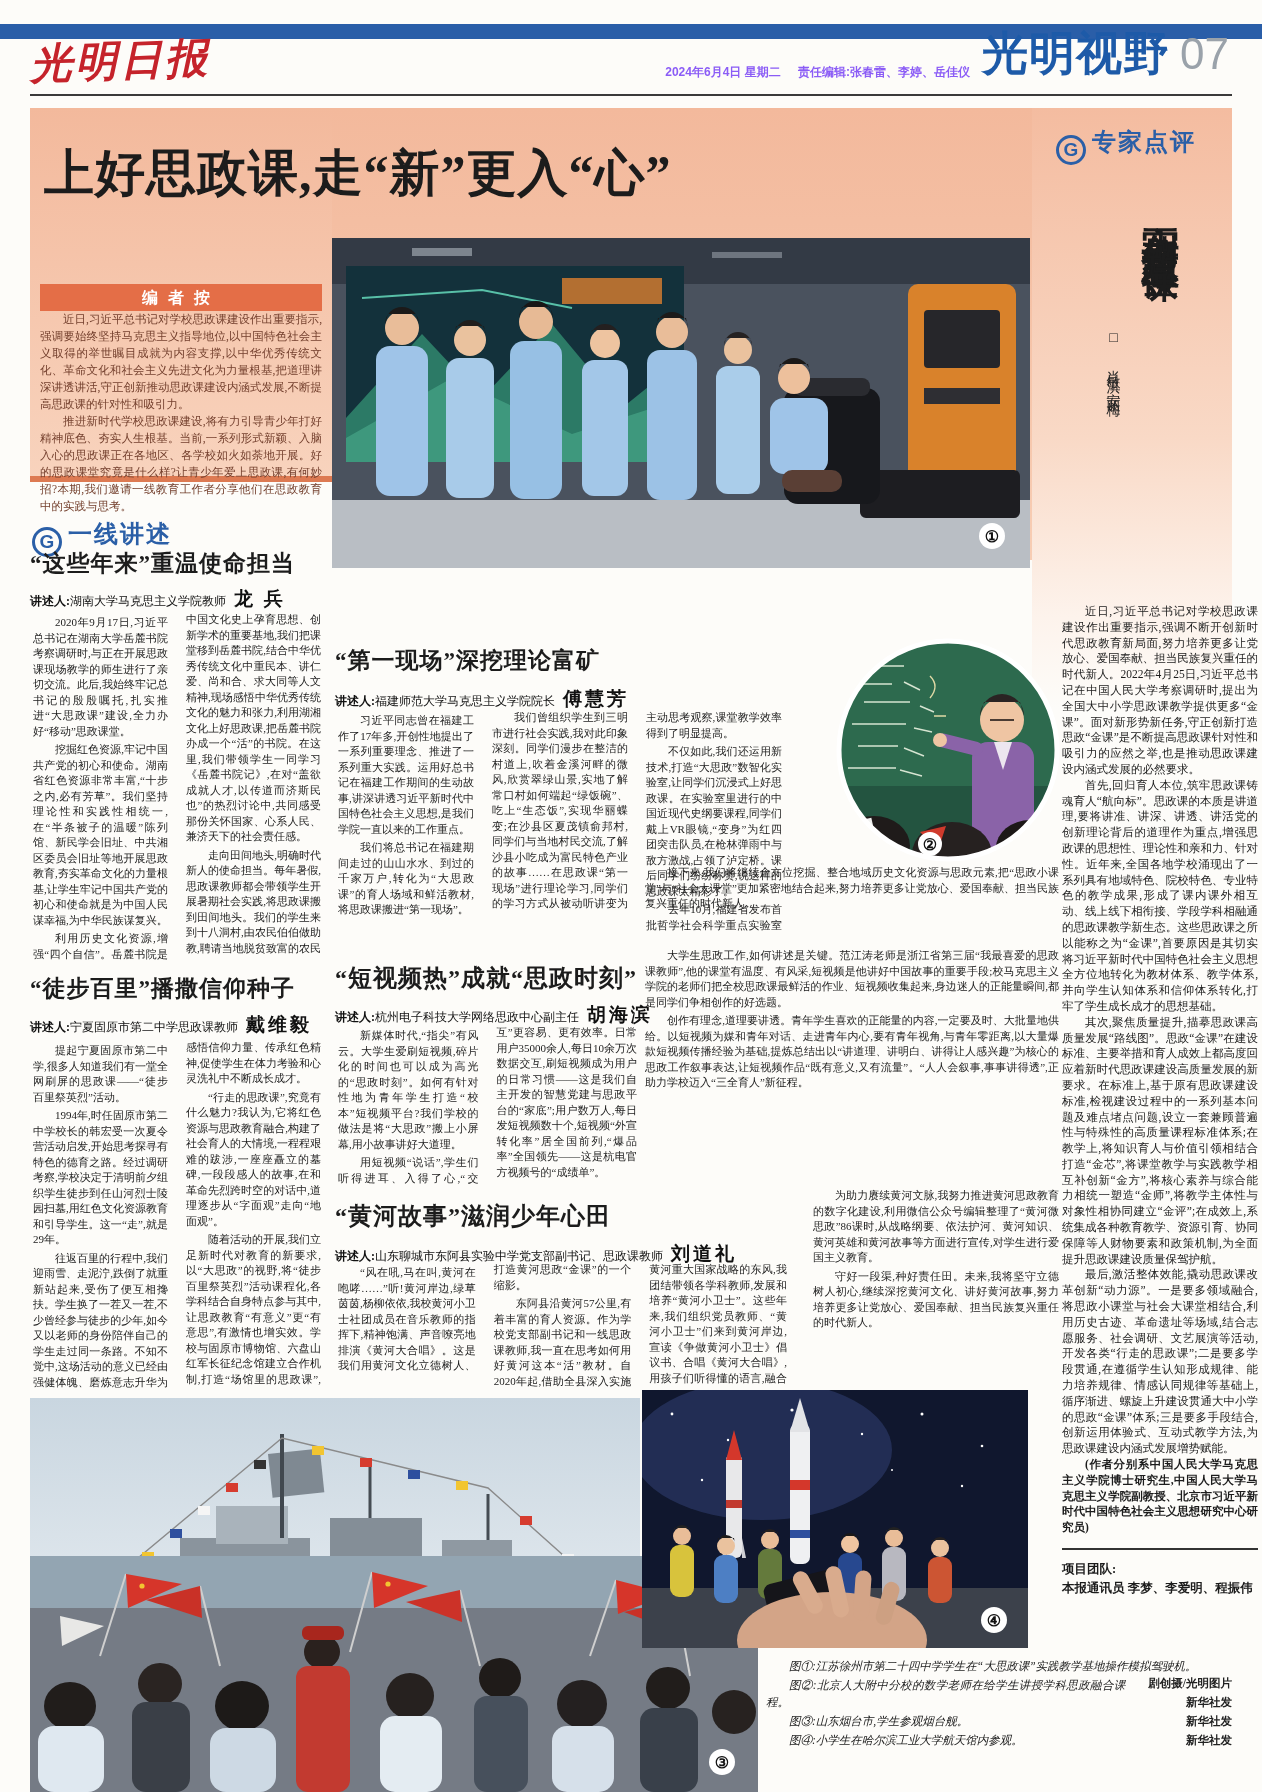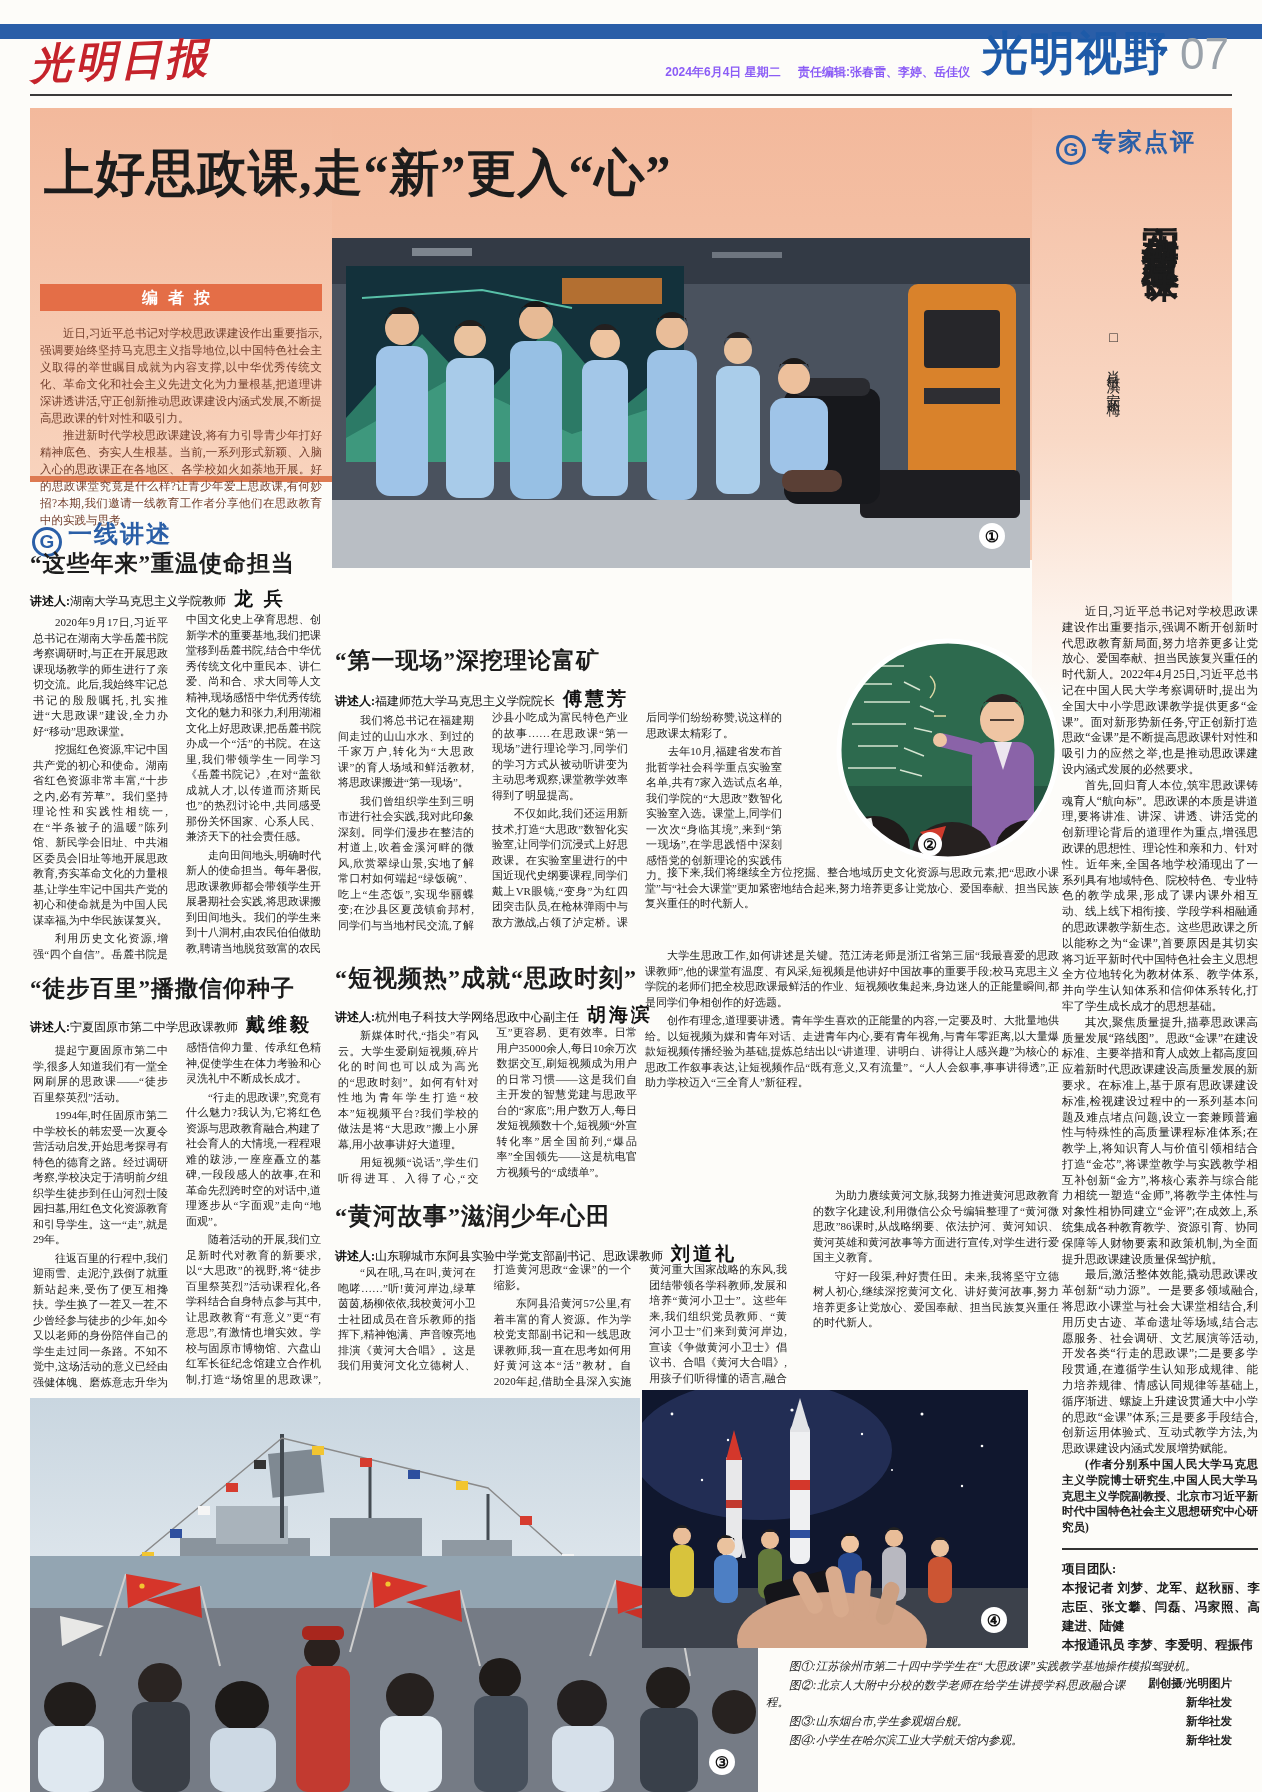--- a/index.html
+++ b/index.html
@@ -23,21 +23,21 @@
         background:linear-gradient(180deg,#f3b99c 0%,#f8d3bd 100%);border-bottom:6px solid #dd7a52;}
   #pink-mid{left:332px;top:108px;width:700px;height:452px;
         background:linear-gradient(180deg,#f3b99c 0%,#f7cdb4 100%);}
   #pink-right{left:1032px;top:108px;width:200px;height:600px;
         background:linear-gradient(180deg,#f4bca0 0%,#f9d9c6 55%,#fdf3ec 85%,#fdfcf9 100%);}
   
   #hl{left:44px;top:146px;width:920px;font-size:50px;font-weight:800;letter-spacing:1px;line-height:1.1;}
   #ednote{left:40px;top:284px;width:282px;}
   #ednote .bar{height:27px;background:#e46e47;color:#fff;font-size:16px;font-weight:700;
         letter-spacing:10px;text-align:center;line-height:27px;}
-  #ednote .body{margin-top:14px;font-size:11.5px;line-height:17px;color:#74402e;text-align:justify;}
+  #ednote .body{margin-top:0;font-size:11.5px;line-height:17px;color:#74402e;text-align:justify;}
   #ednote p{margin:0;text-indent:2em;}
   
   .gmark{display:inline-block;width:24px;height:24px;border:3px solid #2b5fa7;border-radius:50%;
         color:#2b5fa7;font-weight:800;font-size:19px;line-height:24px;text-align:center;
         font-family:"Liberation Sans",sans-serif;background:#fff0;}
   .gsection{font-family:"Liberation Sans",sans-serif;font-weight:800;color:#2b5fa7;
         font-size:24px;vertical-align:6px;margin-left:6px;letter-spacing:2px;}
   #marker-line{left:32px;top:518px;}
   #marker-expert{left:1056px;top:126px;}
   
@@ -423,20 +423,21 @@
     <p>“行走的思政课”,究竟有什么魅力?我认为,它将红色资源与思政教育融合,构建了社会育人的大情境,一程程艰难的跋涉,一座座矗立的墓碑,一段段感人的故事,在和革命先烈跨时空的对话中,道理逐步从“字面观”走向“地面观”。</p>
     <p>随着活动的开展,我们立足新时代对教育的新要求,以“大思政”的视野,将“徒步百里祭英烈”活动课程化,各学科结合自身特点参与其中,让思政教育“有意义”更“有意思”,有激情也增实效。学校与固原市博物馆、六盘山红军长征纪念馆建立合作机制,打造“场馆里的思政课”,形成了学校小课堂和社会大课堂协同育人的格局。</p>
 
   </div>
 
   <div class="abs atitle" id="a3-title">“第一现场”深挖理论富矿</div>
   <div class="abs byline" id="a3-byline">
     <span class="lbl">讲述人:</span><span>福建师范大学马克思主义学院院长</span><span class="name">傅慧芳</span>
   </div>
   <div class="abs body-txt" id="a3-body">
+    <p>习近平同志曾在福建工作了17年多,开创性地提出了一系列重要理念、推进了一系列重大实践。运用好总书记在福建工作期间的生动故事,讲深讲透习近平新时代中国特色社会主义思想,是我们学院一直以来的工作重点。</p>
     <p>我们将总书记在福建期间走过的山山水水、到过的千家万户,转化为“大思政课”的育人场域和鲜活教材,将思政课搬进“第一现场”。</p>
     <p>我们曾组织学生到三明市进行社会实践,我对此印象深刻。同学们漫步在整洁的村道上,吹着金溪河畔的微风,欣赏翠绿山景,实地了解常口村如何端起“绿饭碗”、吃上“生态饭”,实现华丽蝶变;在沙县区夏茂镇俞邦村,同学们与当地村民交流,了解沙县小吃成为富民特色产业的故事……在思政课“第一现场”进行理论学习,同学们的学习方式从被动听讲变为主动思考观察,课堂教学效率得到了明显提高。</p>
     <p>不仅如此,我们还运用新技术,打造“大思政”数智化实验室,让同学们沉浸式上好思政课。在实验室里进行的中国近现代史纲要课程,同学们戴上VR眼镜,“变身”为红四团突击队员,在枪林弹雨中与敌方激战,占领了泸定桥。课后同学们纷纷称赞,说这样的思政课太精彩了。</p>
     <p>去年10月,福建省发布首批哲学社会科学重点实验室名单,共有7家入选试点名单,我们学院的“大思政”数智化实验室入选。课堂上,同学们一次次“身临其境”,来到“第一现场”,在学思践悟中深刻感悟党的创新理论的实践伟力。</p>
   </div>
   <div class="abs body-txt" id="a3-cont">
     <p>接下来,我们将继续全方位挖掘、整合地域历史文化资源与思政元素,把“思政小课堂”与“社会大课堂”更加紧密地结合起来,努力培养更多让党放心、爱国奉献、担当民族复兴重任的时代新人。</p>
   </div>
 
   <div class="abs atitle" id="a4-title">“短视频热”成就“思政时刻”</div>
@@ -474,21 +475,20 @@
     <p>近日,习近平总书记对学校思政课建设作出重要指示,强调不断开创新时代思政教育新局面,努力培养更多让党放心、爱国奉献、担当民族复兴重任的时代新人。2022年4月25日,习近平总书记在中国人民大学考察调研时,提出为全国大中小学思政课教学提供更多“金课”。面对新形势新任务,守正创新打造思政“金课”是不断提高思政课针对性和吸引力的应然之举,也是推动思政课建设内涵式发展的必然要求。</p>
     <p>首先,回归育人本位,筑牢思政课铸魂育人“航向标”。思政课的本质是讲道理,要将讲准、讲深、讲透、讲活党的创新理论背后的道理作为重点,增强思政课的思想性、理论性和亲和力、针对性。近年来,全国各地学校涌现出了一系列具有地域特色、院校特色、专业特色的教学成果,形成了课内课外相互动、线上线下相衔接、学段学科相融通的思政课教学新生态。这些思政课之所以能称之为“金课”,首要原因是其切实将习近平新时代中国特色社会主义思想全方位地转化为教材体系、教学体系,并向学生认知体系和信仰体系转化,打牢了学生成长成才的思想基础。</p>
     <p>其次,聚焦质量提升,描摹思政课高质量发展“路线图”。思政“金课”在建设标准、主要举措和育人成效上都高度回应着新时代思政课建设高质量发展的新要求。在标准上,基于原有思政课建设标准,检视建设过程中的一系列基本问题及难点堵点问题,设立一套兼顾普遍性与特殊性的高质量课程标准体系;在教学上,将知识育人与价值引领相结合打造“金芯”,将课堂教学与实践教学相互补创新“金方”,将核心素养与综合能力相统一塑造“金师”,将教学主体性与对象性相协同建立“金评”;在成效上,系统集成各种教育教学、资源引育、协同保障等人财物要素和政策机制,为全面提升思政课建设质量保驾护航。</p>
     <p>最后,激活整体效能,撬动思政课改革创新“动力源”。一是要多领域融合,将思政小课堂与社会大课堂相结合,利用历史古迹、革命遗址等场域,结合志愿服务、社会调研、文艺展演等活动,开发各类“行走的思政课”;二是要多学段贯通,在遵循学生认知形成规律、能力培养规律、情感认同规律等基础上,循序渐进、螺旋上升建设贯通大中小学的思政“金课”体系;三是要多手段结合,创新运用体验式、互动式教学方法,为思政课建设内涵式发展增势赋能。</p>
     <p class="note">(作者分别系中国人民大学马克思主义学院博士研究生,中国人民大学马克思主义学院副教授、北京市习近平新时代中国特色社会主义思想研究中心研究员)</p>
   </div>
 
   <div class="abs" id="team-rule"></div>
   <div class="abs" id="team">
     <div>项目团队:</div>
-    <div>本报记者  刘梦、龙军、赵秋丽、李志臣、张文攀、闫磊、冯家照、高建进、陆健</div>
     <div>本报通讯员  李梦、李爱明、程振伟</div>
   </div>
 
   <div class="abs" id="captions">
     <div class="cap"><span>图①:江苏徐州市第二十四中学学生在“大思政课”实践教学基地操作模拟驾驶机。</span><span class="credit">剧创摄/光明图片</span></div>
     <div class="cap"><span>图②:北京人大附中分校的数学老师在给学生讲授学科思政融合课程。</span><span class="credit">新华社发</span></div>
     <div class="cap"><span>图③:山东烟台市,学生参观烟台舰。</span><span class="credit">新华社发</span></div>
     <div class="cap"><span>图④:小学生在哈尔滨工业大学航天馆内参观。</span><span class="credit">新华社发</span></div>
   </div>
 

